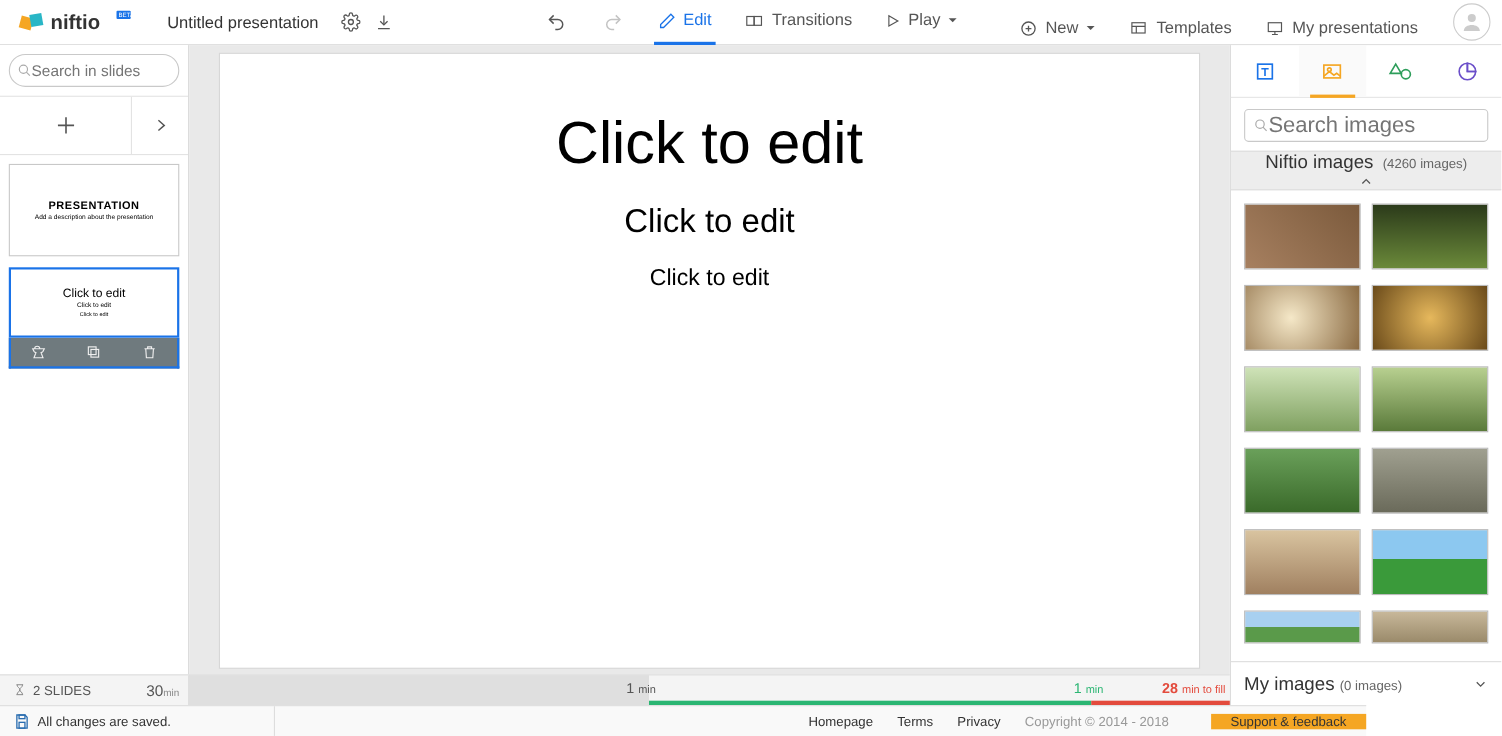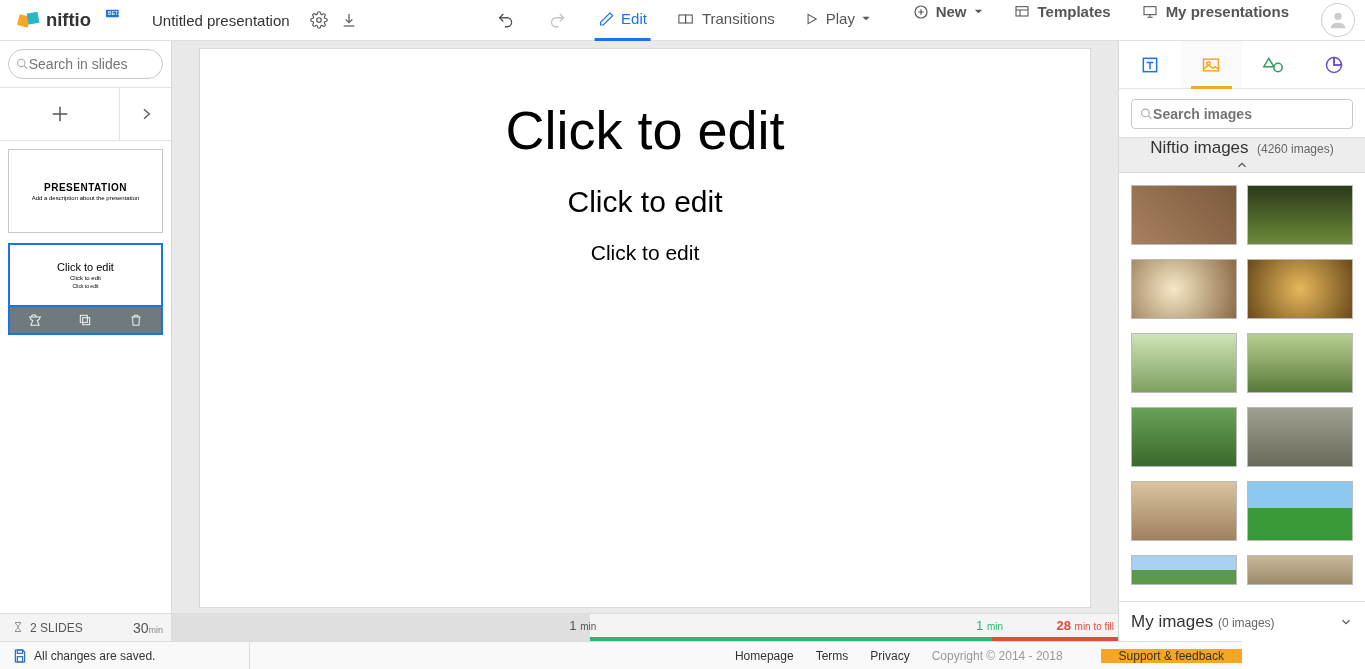--- a/index.html
+++ b/index.html
@@ -6,21 +6,21 @@
   html, body { width: 1365px; height: 669px; overflow: hidden; background: #fff; }
   
   .topbar { display: flex; align-items: center; height: 41px; border-bottom: 1px solid #e0e0e0; padding: 0 10px 0 0; }
   .logo { display: flex; align-items: center; padding: 0 14px; height: 100%; }
   .logo svg { height: 24px; }
   .title { font-size: 15px; color: #333; padding: 0 14px; text-align: right; }
   .icon-btn { display: flex; align-items: center; justify-content: center; width: 30px; height: 30px; cursor: pointer; color: #555; }
   .top-center { position: absolute; left: 50%; transform: translateX(-50%); display: flex; align-items: center; gap: 22px; height: 41px; }
   .tab { display: flex; align-items: center; gap: 7px; font-size: 15px; color: #555; cursor: pointer; height: 100%; padding: 0 4px; border-bottom: 3px solid transparent; }
   .tab.active { color: #1a73e8; border-bottom-color: #1a73e8; }
-  .top-right { margin-left: auto; display: flex; align-items: flex-start; gap: 22px; font-weight: bold; }
+  .top-right { margin-left: auto; display: flex; align-items: flex-end; gap: 22px; }
   .top-right .tab { font-size: 15px; }
   .avatar { width: 34px; height: 34px; border: 1px solid #ccc; border-radius: 50%; display:flex;align-items:center;justify-content:center;color:#aaa; margin-left: 6px; }
   
   .main { display: flex; height: 600px; }
   
   .left { width: 172px; border-right: 1px solid #d9d9d9; display: flex; flex-direction: column; background:#fff; }
   .search-slides { margin: 8px; }
   .search-slides .searchbox { border:1px solid #c9c9c9; border-radius:15px; height:30px; display:flex; align-items:center; padding:0 7px; color:#888; font-size:14px; background:#fff; }
   .search-slides input { border:none; outline:none; font-size:14px; width:100%; color:#333; background:transparent; }
   .left-actions { display:flex; height:54px; border-top:1px solid #e3e3e3; border-bottom:1px solid #e3e3e3; }
@@ -46,21 +46,21 @@
   .right-tabs { display:flex; height:48px; border-bottom:1px solid #e5e5e5; }
   .rtab { flex:1; display:flex; align-items:center; justify-content:center; cursor:pointer; color:#666; position:relative; }
   .rtab.active { background:#fafafa; }
   .rtab.active::after { content:""; position:absolute; bottom:-1px; left:10px; right:10px; height:3px; background:#f5a623; }
   .rtab.blue { color:#1a73e8; }
   .rtab.orange { color:#f5a623; }
   .rtab.green { color:#2e9e5b; }
   .rtab.purple { color:#6b4fc9; }
   .search-images { padding:10px 12px 8px; }
   .search-images .searchbox { border:1px solid #c9c9c9; border-radius:4px; height:30px; display:flex; align-items:center; padding:0 8px; color:#888; font-size:14px; }
-  .search-images input { border:none; outline:none; font-size:14px; width:100%; background:transparent;font-weight:bold; }
+  .search-images input { border:none; outline:none; font-size:20px; width:100%; background:transparent; }
   .section-header { display:flex; align-items:center; justify-content:space-between; padding:0 12px; height:36px; background:#ededed; border-top:1px solid #ddd; border-bottom:1px solid #ddd; cursor:pointer;flex-direction:column; }
   .section-header .label { font-size:17px; color:#333; }
   .section-header .count { font-size:12px; color:#666; margin-left:4px;}
   .image-grid { flex:1; overflow:auto; padding:12px; display:grid; grid-template-columns:1fr 1fr; gap:10px 10px; }
   .img { height:60px; border:1px solid #bbb; cursor:pointer; }
   .my-images { display:flex; align-items:center; justify-content:space-between; padding:0 12px; height:40px; border-top:1px solid #ddd; cursor:pointer; font-size:17px; color:#333;}
   .my-images .count { font-size:12px; color:#666; }
   
   .statusbar { position:absolute; left:0; bottom:28px; height:28px; width:1118px; background:#f4f4f4; border-top:1px solid #ddd; display:flex; align-items:center; font-size:12px; color:#555; }
   .statusbar .slidecount { width:172px; padding-left:12px; border-right:1px solid #ddd; display:flex; align-items:center; gap:6px; height:100%; justify-content:space-between; padding-right:8px;}

